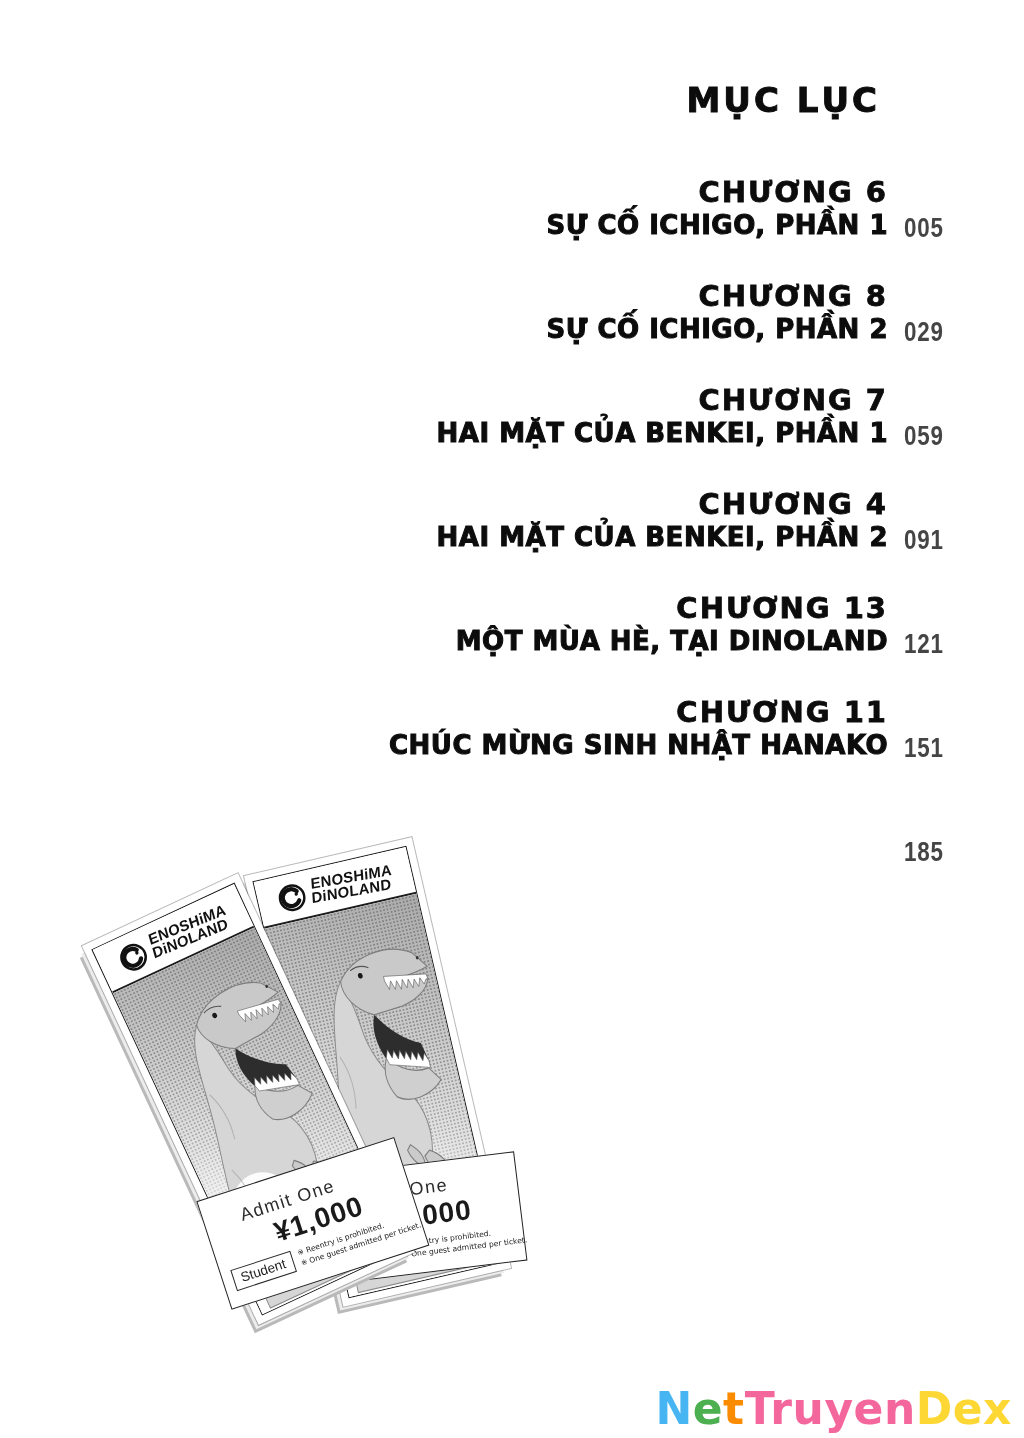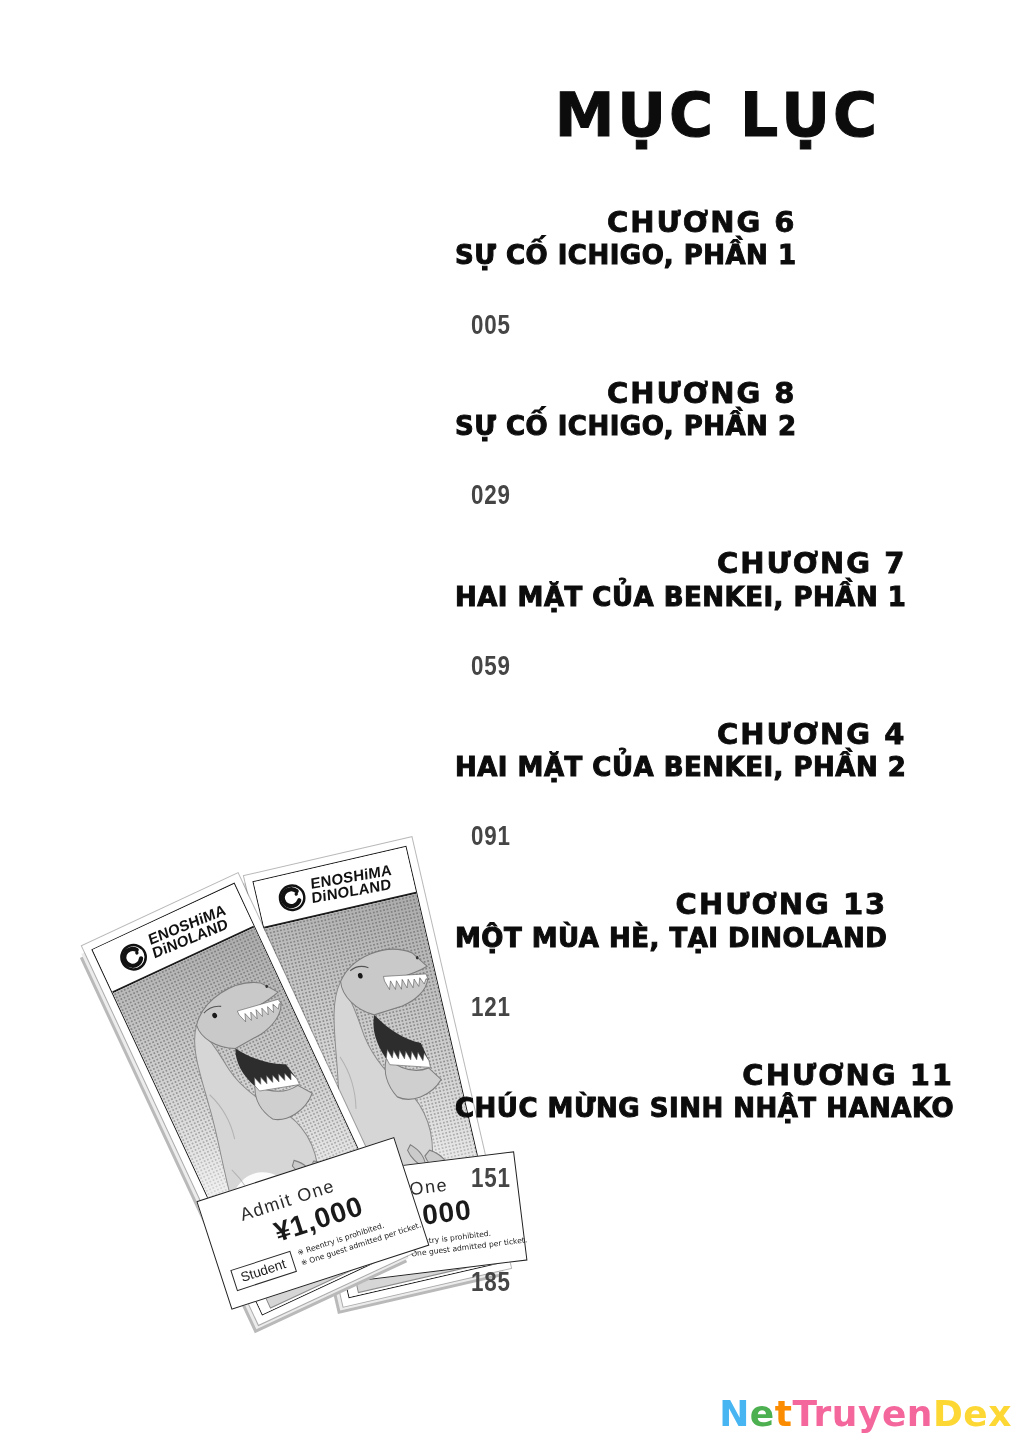--- a/index.html
+++ b/index.html
@@ -5,24 +5,24 @@
   html,body{margin:0;padding:0;}
   body{
     width:1024px;height:1438px;background:#ffffff;overflow:hidden;position:relative;
     font-family:"DejaVu Sans",sans-serif;
   }
   .canvas{position:absolute;inset:0;background:#ffffff;}
 
   
   .toc-wrap{position:absolute;top:80px;right:70px;z-index:2;color:#0c0c0c;}
   .main-title{
-    font-size:60px;font-weight:800;letter-spacing:3px;text-align:right;
+    font-size:34px;font-weight:800;letter-spacing:3px;text-align:right;
     margin:0 74px 56px 0;-webkit-text-stroke:1px #0c0c0c;
   }
-  .entry{display:flex;justify-content:flex-end;align-items:flex-start;margin-bottom:36px;flex-direction:column;}
+  .entry{display:flex;justify-content:flex-end;align-items:flex-start;margin-bottom:36px;}
   .entry-text{text-align:right;}
   .chapter-label{
     font-size:29px;font-weight:800;letter-spacing:2px;line-height:1.15;
     -webkit-text-stroke:0.8px #0c0c0c;
   }
   .title-line{
     font-size:26px;font-weight:700;letter-spacing:0.5px;line-height:1.28;
     -webkit-text-stroke:1px #0c0c0c;
   }
   .page-num{
@@ -72,21 +72,21 @@
   .admit{font-size:18px;letter-spacing:1.5px;text-align:center;margin-right:34px;color:#2b2b2b;}
   .price{font-size:28px;font-weight:bold;text-align:center;letter-spacing:1px;margin:1px 0 5px 14px;color:#1a1a1a;}
   .panel-bottom{display:flex;align-items:center;gap:7px;}
   .student-box{border:1.6px solid #2a2a2a;padding:2px 7px 3px;font-size:13.5px;white-space:nowrap;}
   .notes{display:flex;flex-direction:column;font-size:7.6px;line-height:1.35;color:#222;
          font-family:"DejaVu Sans",sans-serif;white-space:nowrap;}
 
   
   .watermark{
     position:absolute;right:12px;bottom:4px;z-index:4;
-    font-family:"DejaVu Sans",sans-serif;font-size:36px;font-weight:800;letter-spacing:0.5px;
+    font-family:"DejaVu Sans",sans-serif;font-size:44px;font-weight:800;letter-spacing:0.5px;
   }
 </style>
 </head>
 <body>
 
 <div class="canvas">
 
   <div class="toc-wrap">
     <h1 class="main-title">MỤC LỤC</h1>
     <div class="entries">

